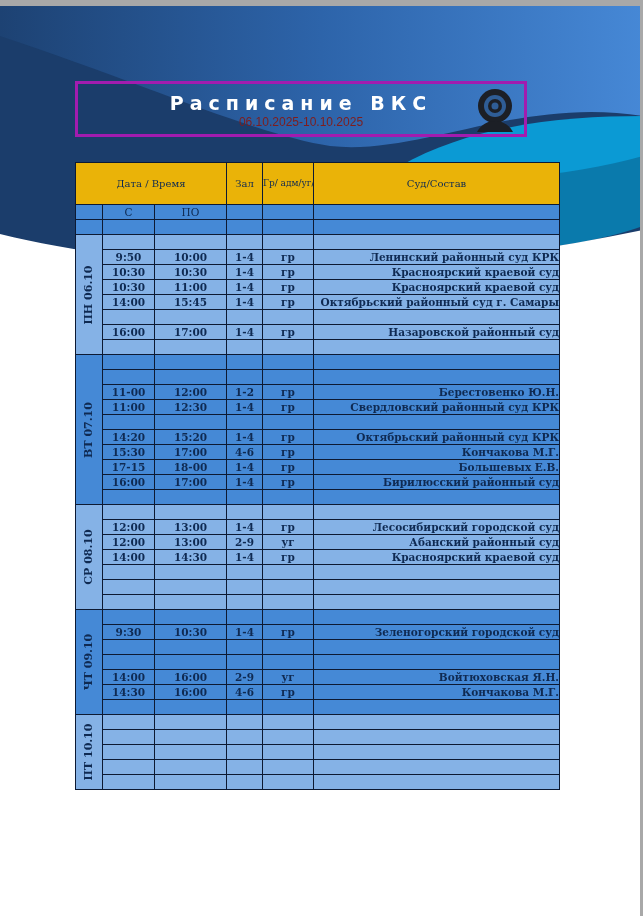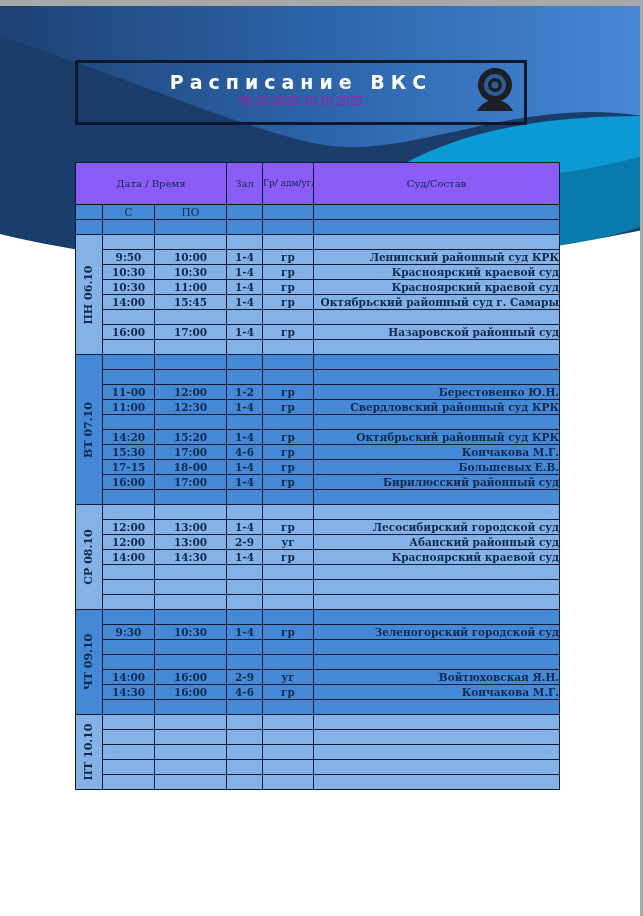--- a/index.html
+++ b/index.html
@@ -11,47 +11,47 @@
   .page-frame-top {
     position: absolute; left: 0; top: 0; width: 643px; height: 6px;
     background: #a8a8a8;
   }
   .page-frame-right {
     position: absolute; right: 0; top: 0; width: 3px; height: 916px;
     background: #a8a8a8;
   }
   .bg-svg { position: absolute; left: 0; top: 6px; }
   .title-box {
-    position: absolute; left: 75px; top: 60px; width: 452px; height: 65px;
-    border: 3px solid #0f172a; box-sizing: border-box;
+    position: absolute; left: 75px; top: 81px; width: 452px; height: 56px;
+    border: 3px solid #a21caf; box-sizing: border-box;
   }
   .title-text {
     position: absolute; left: 0; right: 0; top: 8px; text-align: center;
     color: #ffffff; font-family: "DejaVu Sans", sans-serif; font-weight: bold;
     font-size: 19px; letter-spacing: 6px;
   }
   .title-date {
     position: absolute; left: 0; right: 0; top: 31px; text-align: center;
-    color: #a21caf; font-family: "Liberation Sans", sans-serif; font-size: 12px;
+    color: #7f1d1d; font-family: "Liberation Sans", sans-serif; font-size: 12px;
   }
   .webcam-icon { position: absolute; left: 395px; top: 2px; }
 
   table.sched {
     position: absolute; left: 75px; top: 162px; width: 485px;
     border-collapse: collapse; table-layout: fixed;
   }
   table.sched td {
     border: 1.5px solid #0d1a33; padding: 0; height: 14px;
     font-size: 10.5px; color: #0f2a52; text-align: center;
     white-space: nowrap; overflow: hidden; line-height: 14px;
     font-family: "DejaVu Serif", serif;
   }
   table.sched td.court { text-align: right; padding-left: 4px; font-weight: bold; }
   table.sched td.time, table.sched td.hall, table.sched td.kind { font-weight: bold; }
-  tr.hdr td { height: 41px; background: #8b5cf6; font-size: 10px; line-height: 11px; }
+  tr.hdr td { height: 41px; background: #eab308; font-size: 10px; line-height: 11px; }
   tr.hdr td.small { font-size: 9px; }
   tr.sub td { background: #4589d6; }
   tr.dark td { background: #4589d6; }
   tr.light td { background: #85b2e6; }
   td.day { position: relative; }
   td.day.light { background: #85b2e6 !important; }
   td.day.dark { background: #4589d6 !important; }
   .day-label {
     position: absolute; left: 50%; top: 50%;
     transform: translate(-50%, -50%) rotate(-90deg);

